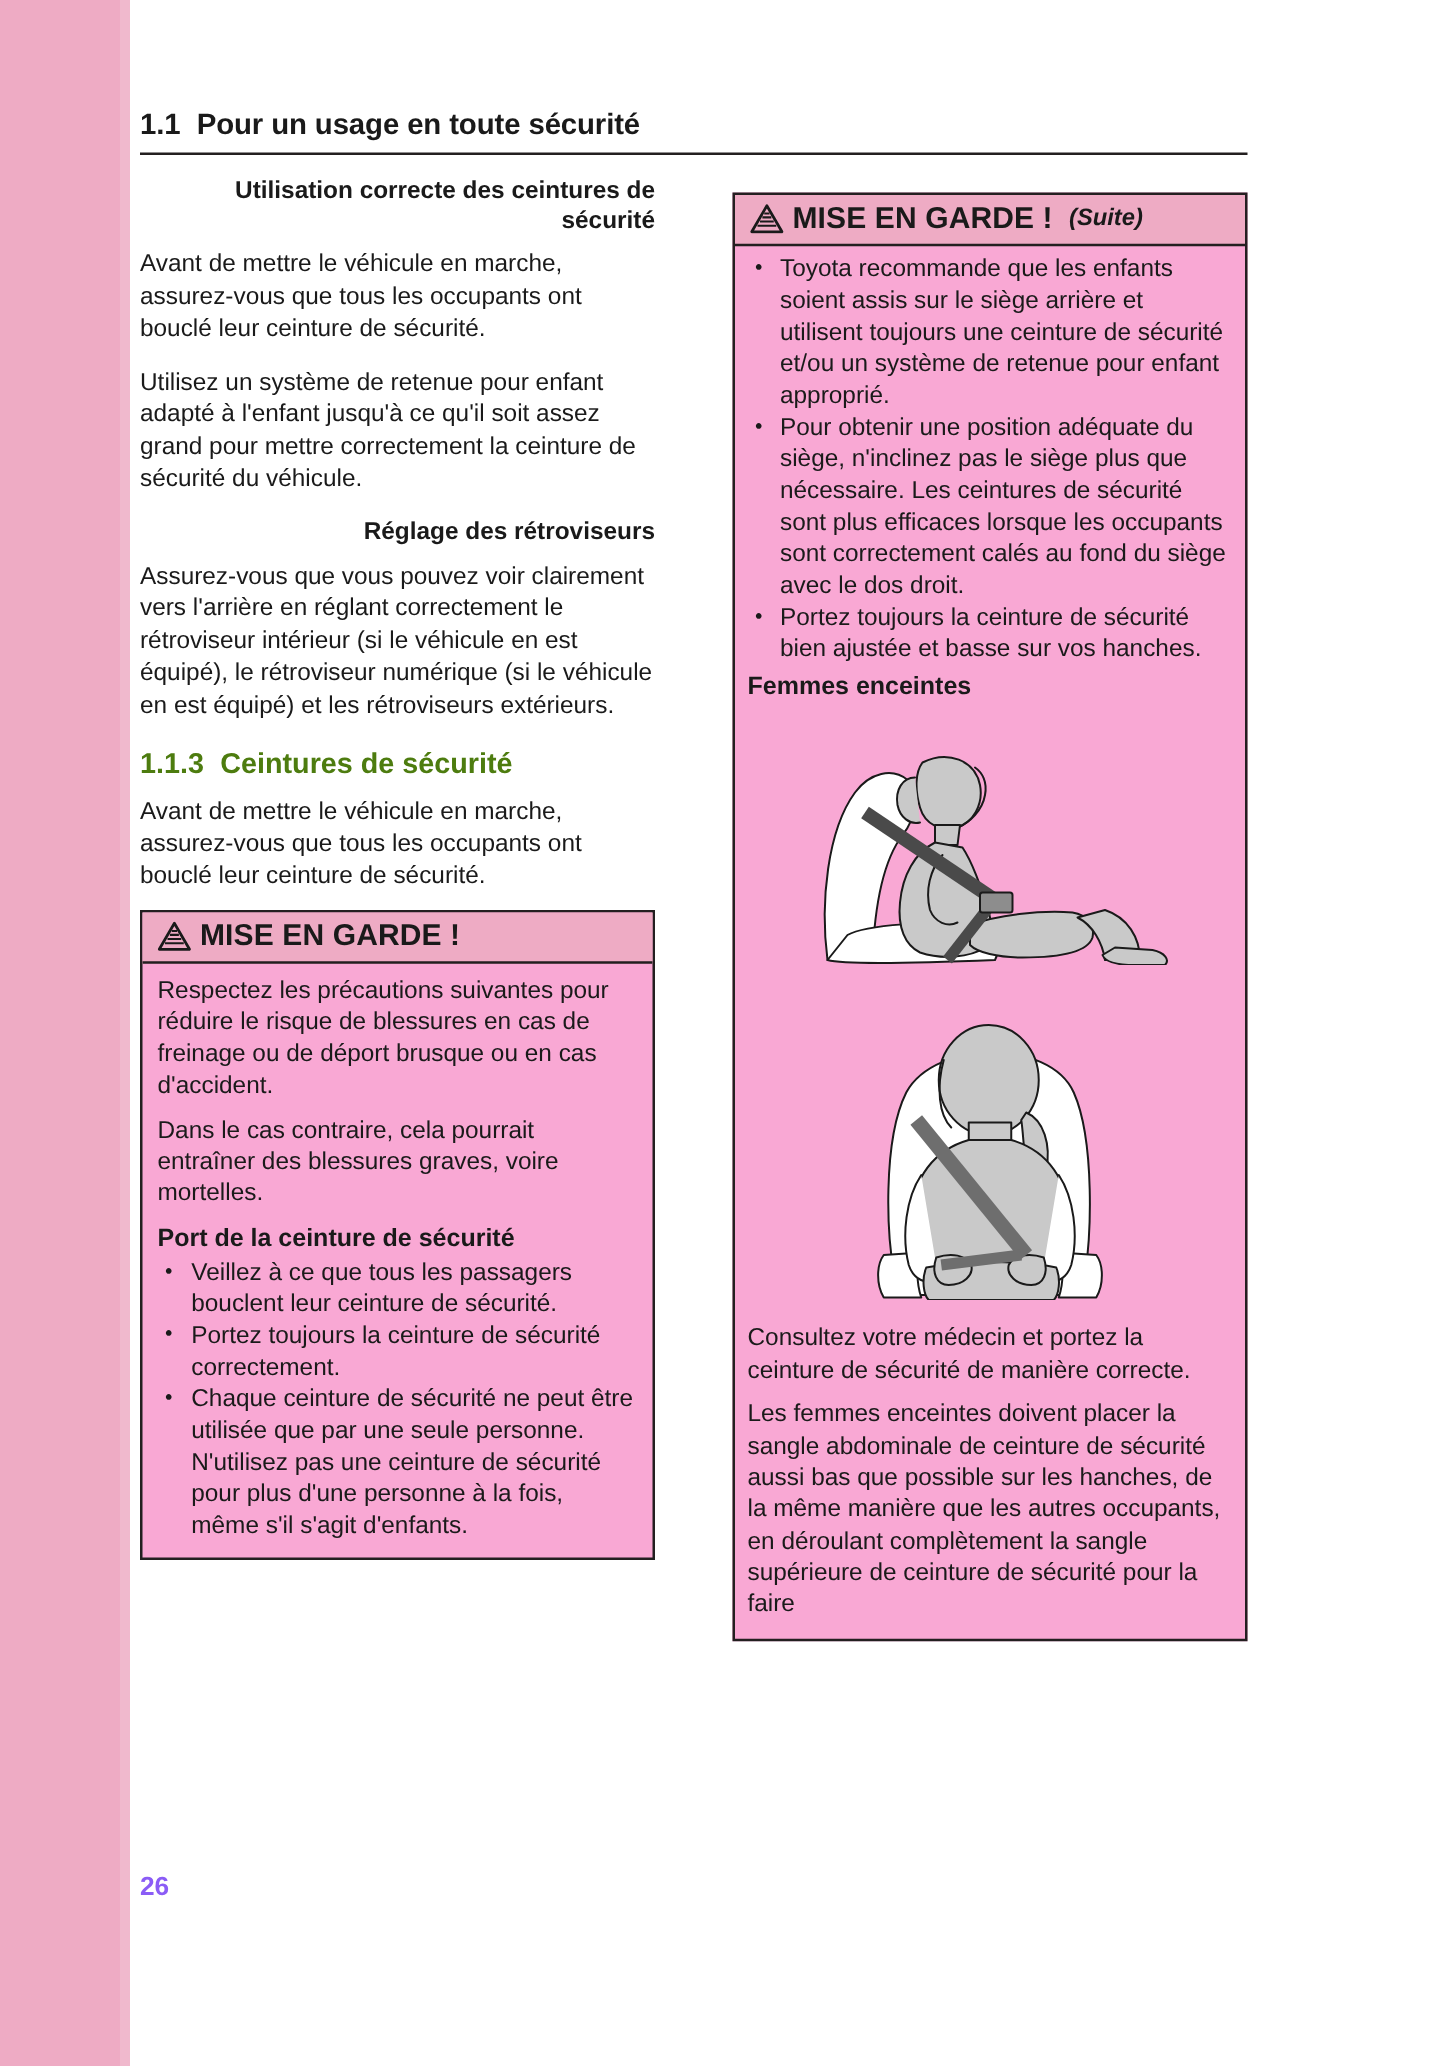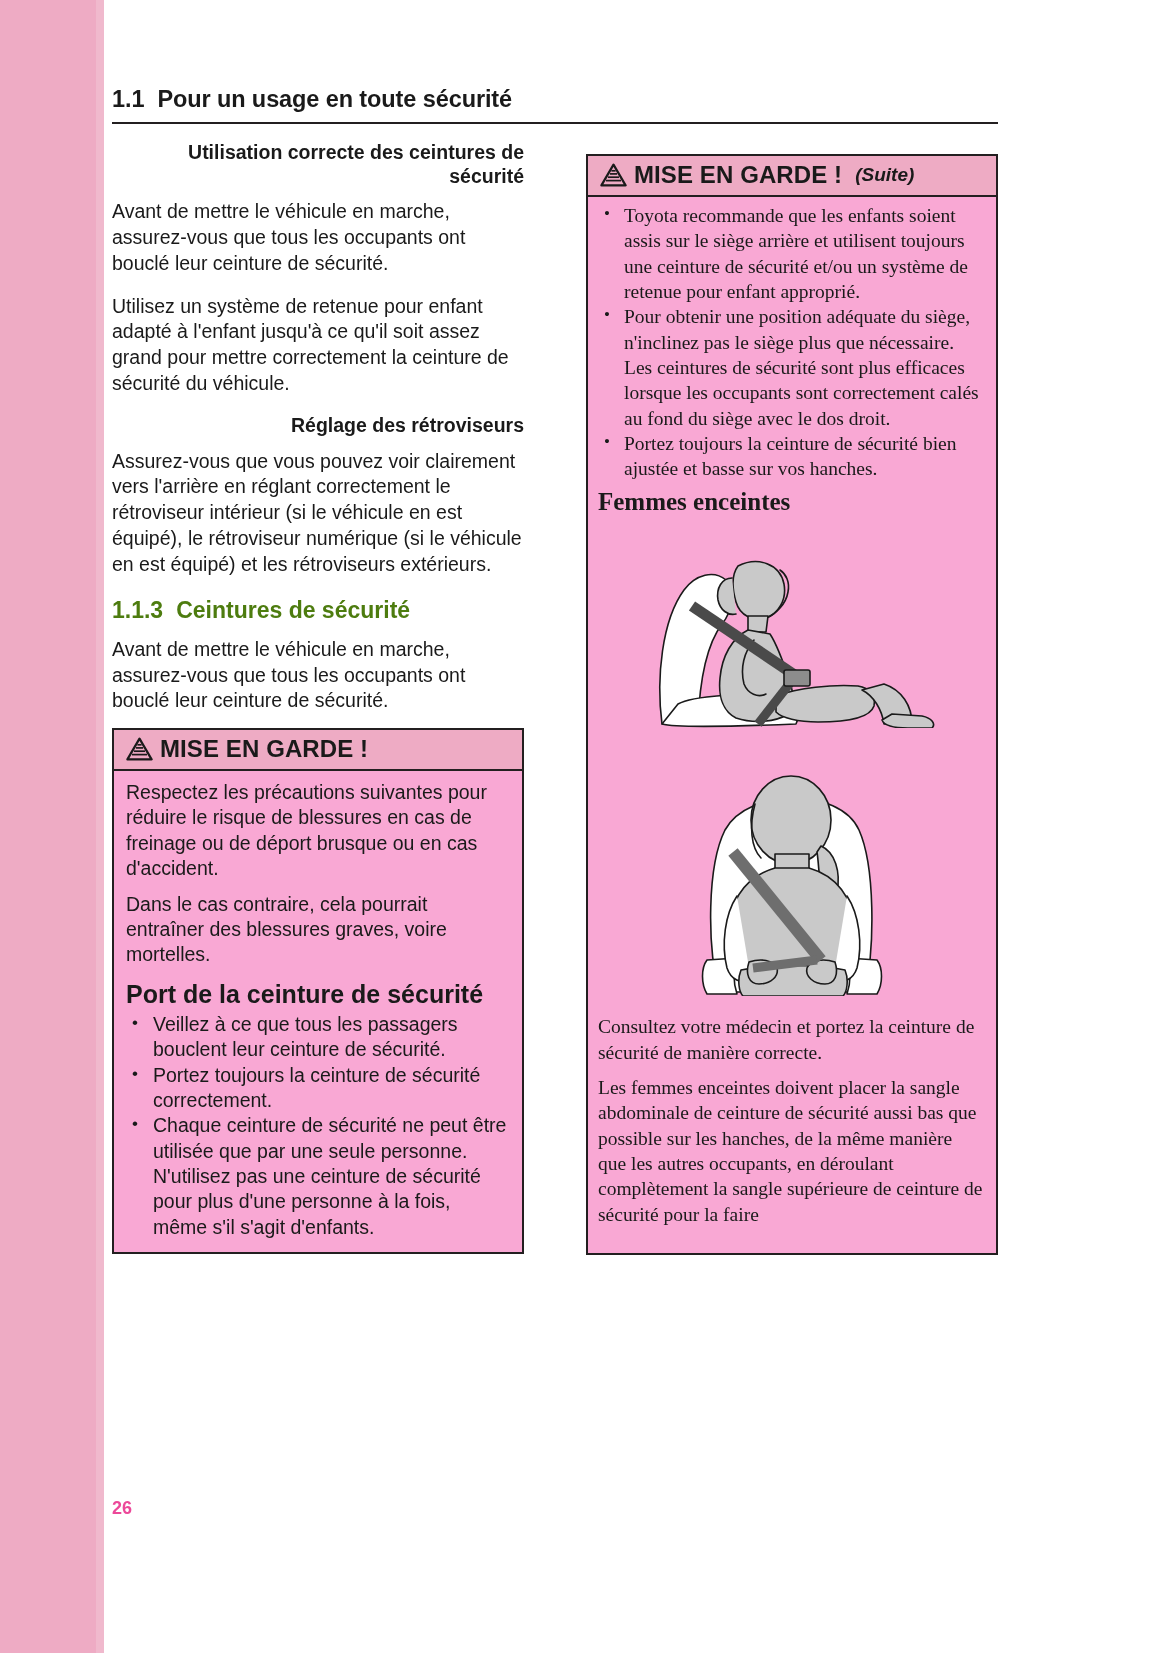--- a/index.html
+++ b/index.html
@@ -119,21 +119,21 @@
   .tri-icon { flex: 0 0 auto; display: block; }
 
   .warn-body { padding: 9px 12px 12px 12px; }
   .warn-body p {
     font-size: 19.5px;
     color: #1a1a1a;
     margin: 0 0 10px 0;
     line-height: 1.3;
   }
   .warn-body h4 {
-    font-size: 25px;
+    font-size: 20px;
     font-weight: bold;
     color: #1a1a1a;
     margin: 4px 0 2px 0;
     line-height: 1.3;
   }
   ul.bullets {
     list-style: none;
     margin: 0;
     padding: 0;
   }
@@ -146,37 +146,37 @@
     margin-bottom: 0px;
   }
   ul.bullets li::before {
     content: "\2022";
     position: absolute;
     left: 6px;
     top: 0;
     font-size: 17px;
   }
   
-  .warn-box-right .warn-body { padding: 6px 12px 16px 10px; font-family: Liberation Serif, serif; }
+  .warn-box-right .warn-body { padding: 6px 12px 4px 10px; }
   .warn-box-right ul.bullets li { padding-left: 26px; }
 
   .figure-wrap {
     margin: 10px 0 18px 0;
     display: block;
     text-align: center;
   }
   .figure-wrap svg { display: block; margin: 0 auto; }
 
   
   .page-number {
     position: absolute;
     left: 112px; top: 1498px;
-    font-size: 18px;
-    font-weight: bold;
-    color: #ec4899;
+    font-size: 21px;
+    font-weight: bold;
+    color: #8b5cf6;
   }
 </style>
 </head>
 <body>
 
 <div class="page">
 
   <div class="margin-band"></div>
   <div class="margin-band-inner"></div>
 

